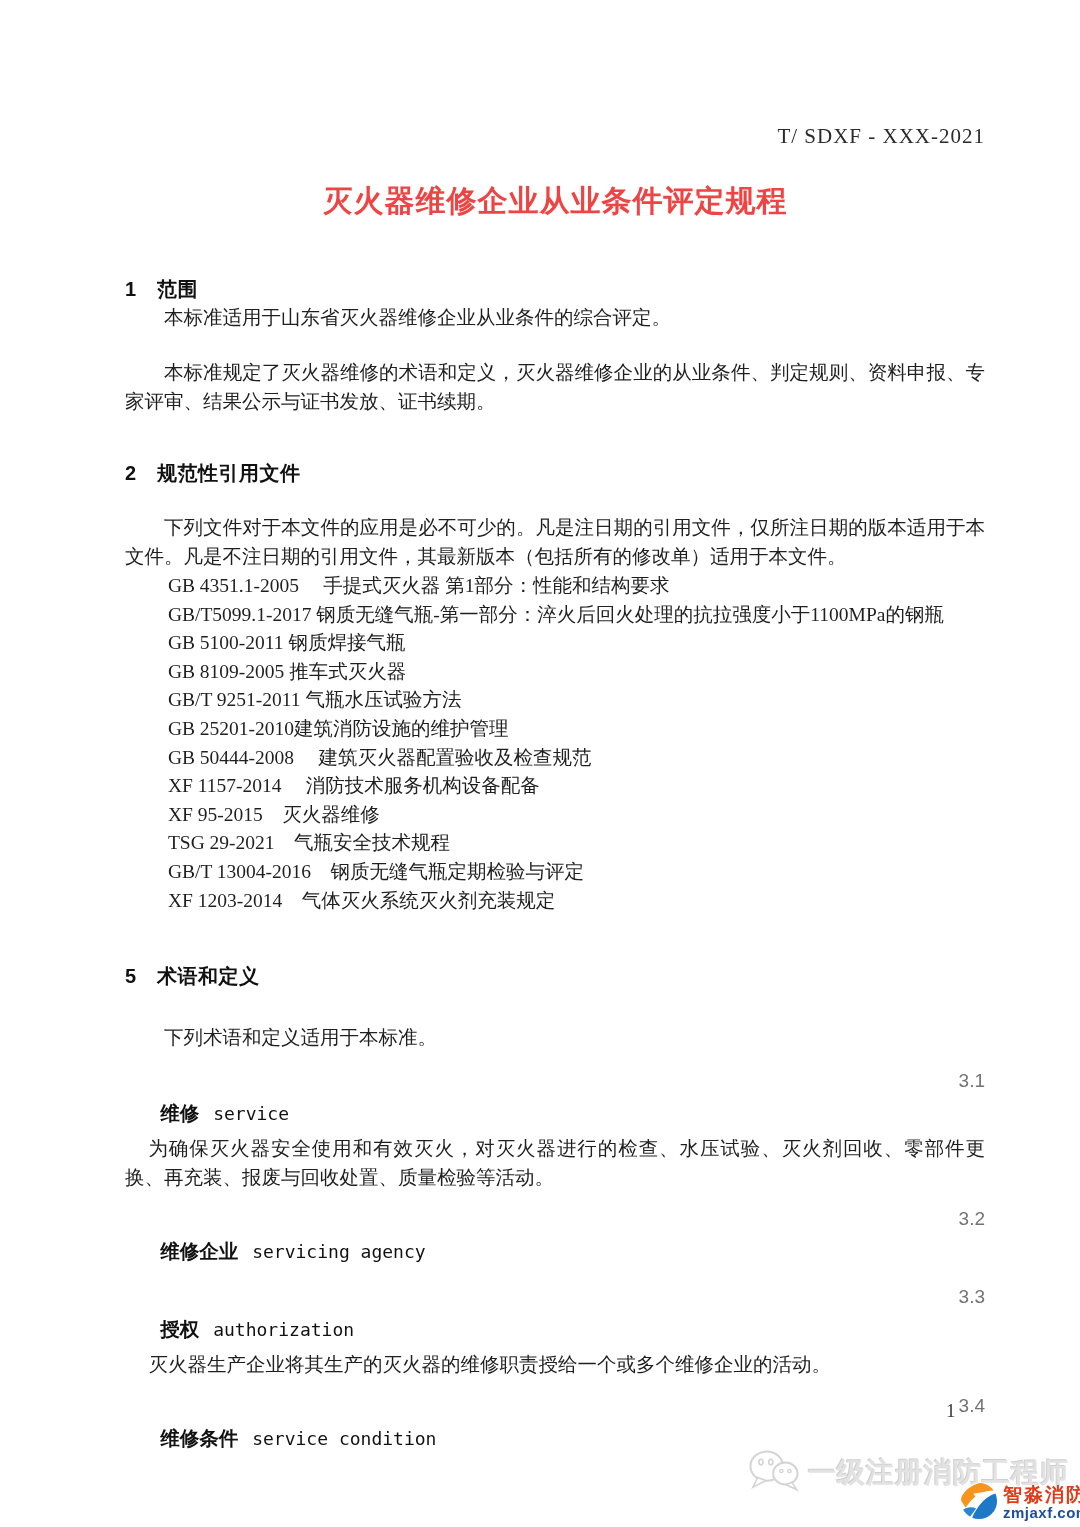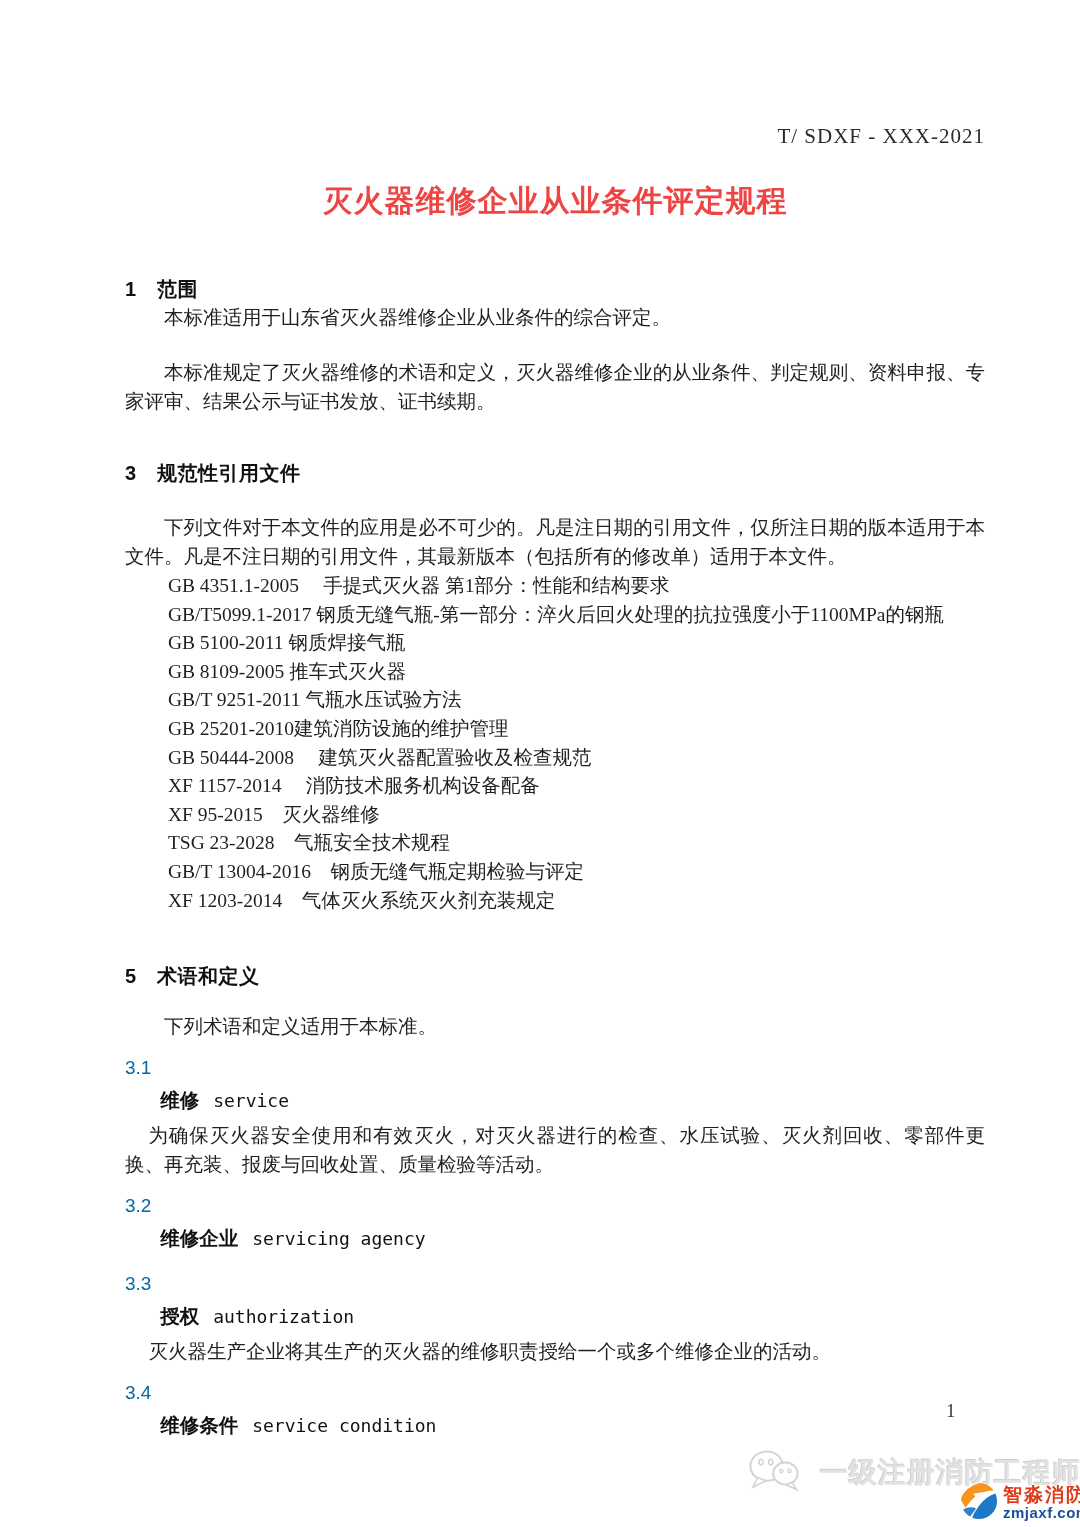--- a/index.html
+++ b/index.html
@@ -50,27 +50,28 @@
     text-align:justify;
   }
   .para-first{margin-top:26px;}
   .refs{margin-top:1px;}
   .ref-line{
     font-size:19.5px;
     line-height:28.6px;
     margin-left:2.2em;
     white-space:pre-wrap;
   }
-  .sec3-intro{margin-top:22px;}
+  .sec3-intro{margin-top:35px;font-family:Liberation Mono, monospace;}
   .term{margin-top:12px;}
   .term-no{
     font-family:"Liberation Sans","DejaVu Sans",sans-serif;
     font-size:19px;
     line-height:30px;
-    color:#0369a1;
+    color:#737373;
+    text-align:right;
   }
   .term-name{
     margin-left:2.2em;
     line-height:35px;
   }
   .term-name .zh{
     font-family:"Liberation Sans","DejaVu Sans",sans-serif;
     font-weight:bold;
     font-size:19.5px;
     color:#111;
@@ -93,21 +94,21 @@
     position:absolute;
     left:946px; top:1400px;
     font-size:19px;
     color:#3a3a3a;
   }
   
   .watermark{
     position:absolute;
     left:748px; top:1448px;
     display:flex; align-items:center;
-    gap:20px;
+    gap:8px;
   }
   .wm-label{
     font-family:"Liberation Sans","DejaVu Sans",sans-serif;
     font-size:28px;
     font-weight:bold;
     letter-spacing:1px;
     color:#e2e2e2;
     text-shadow:-1px -1px 0 #cfcfcf, 1px 1px 0 #ffffff;
     white-space:nowrap;
   }
@@ -133,21 +134,21 @@
   <div class="content">
 
     <div class="doc-number">T/ SDXF - XXX-2021</div>
 
     <div class="doc-title">灭火器维修企业从业条件评定规程</div>
 
     <div class="sec-heading sec1-heading">1　范围</div>
     <p class="para">本标准适用于山东省灭火器维修企业从业条件的综合评定。</p>
     <p class="para para-first">本标准规定了灭火器维修的术语和定义，灭火器维修企业的从业条件、判定规则、资料申报、专家评审、结果公示与证书发放、证书续期。</p>
 
-    <div class="sec-heading sec2-heading">3　规范性引用文件</div>
+    <div class="sec-heading sec2-heading">2　规范性引用文件</div>
     <p class="para para-first">下列文件对于本文件的应用是必不可少的。凡是注日期的引用文件，仅所注日期的版本适用于本文件。凡是不注日期的引用文件，其最新版本（包括所有的修改单）适用于本文件。</p>
 
     <div class="refs">
 
         <div class="ref-line">GB 4351.1-2005　 手提式灭火器 第1部分：性能和结构要求</div>
 
         <div class="ref-line">GB/T5099.1-2017 钢质无缝气瓶-第一部分：淬火后回火处理的抗拉强度小于1100MPa的钢瓶</div>
 
         <div class="ref-line">GB 5100-2011 钢质焊接气瓶</div>
 
@@ -156,21 +157,21 @@
         <div class="ref-line">GB/T 9251-2011 气瓶水压试验方法</div>
 
         <div class="ref-line">GB 25201-2010建筑消防设施的维护管理</div>
 
         <div class="ref-line">GB 50444-2008　 建筑灭火器配置验收及检查规范</div>
 
         <div class="ref-line">XF 1157-2014　 消防技术服务机构设备配备</div>
 
         <div class="ref-line">XF 95-2015　灭火器维修</div>
 
-        <div class="ref-line">TSG 23-2028　气瓶安全技术规程</div>
+        <div class="ref-line">TSG 29-2021　气瓶安全技术规程</div>
 
         <div class="ref-line">GB/T 13004-2016　钢质无缝气瓶定期检验与评定</div>
 
         <div class="ref-line">XF 1203-2014　气体灭火系统灭火剂充装规定</div>
       </div>
 
     <div class="sec-heading sec3-heading">5　术语和定义</div>
     <p class="para sec3-intro">下列术语和定义适用于本标准。</p>
 
     <div>

